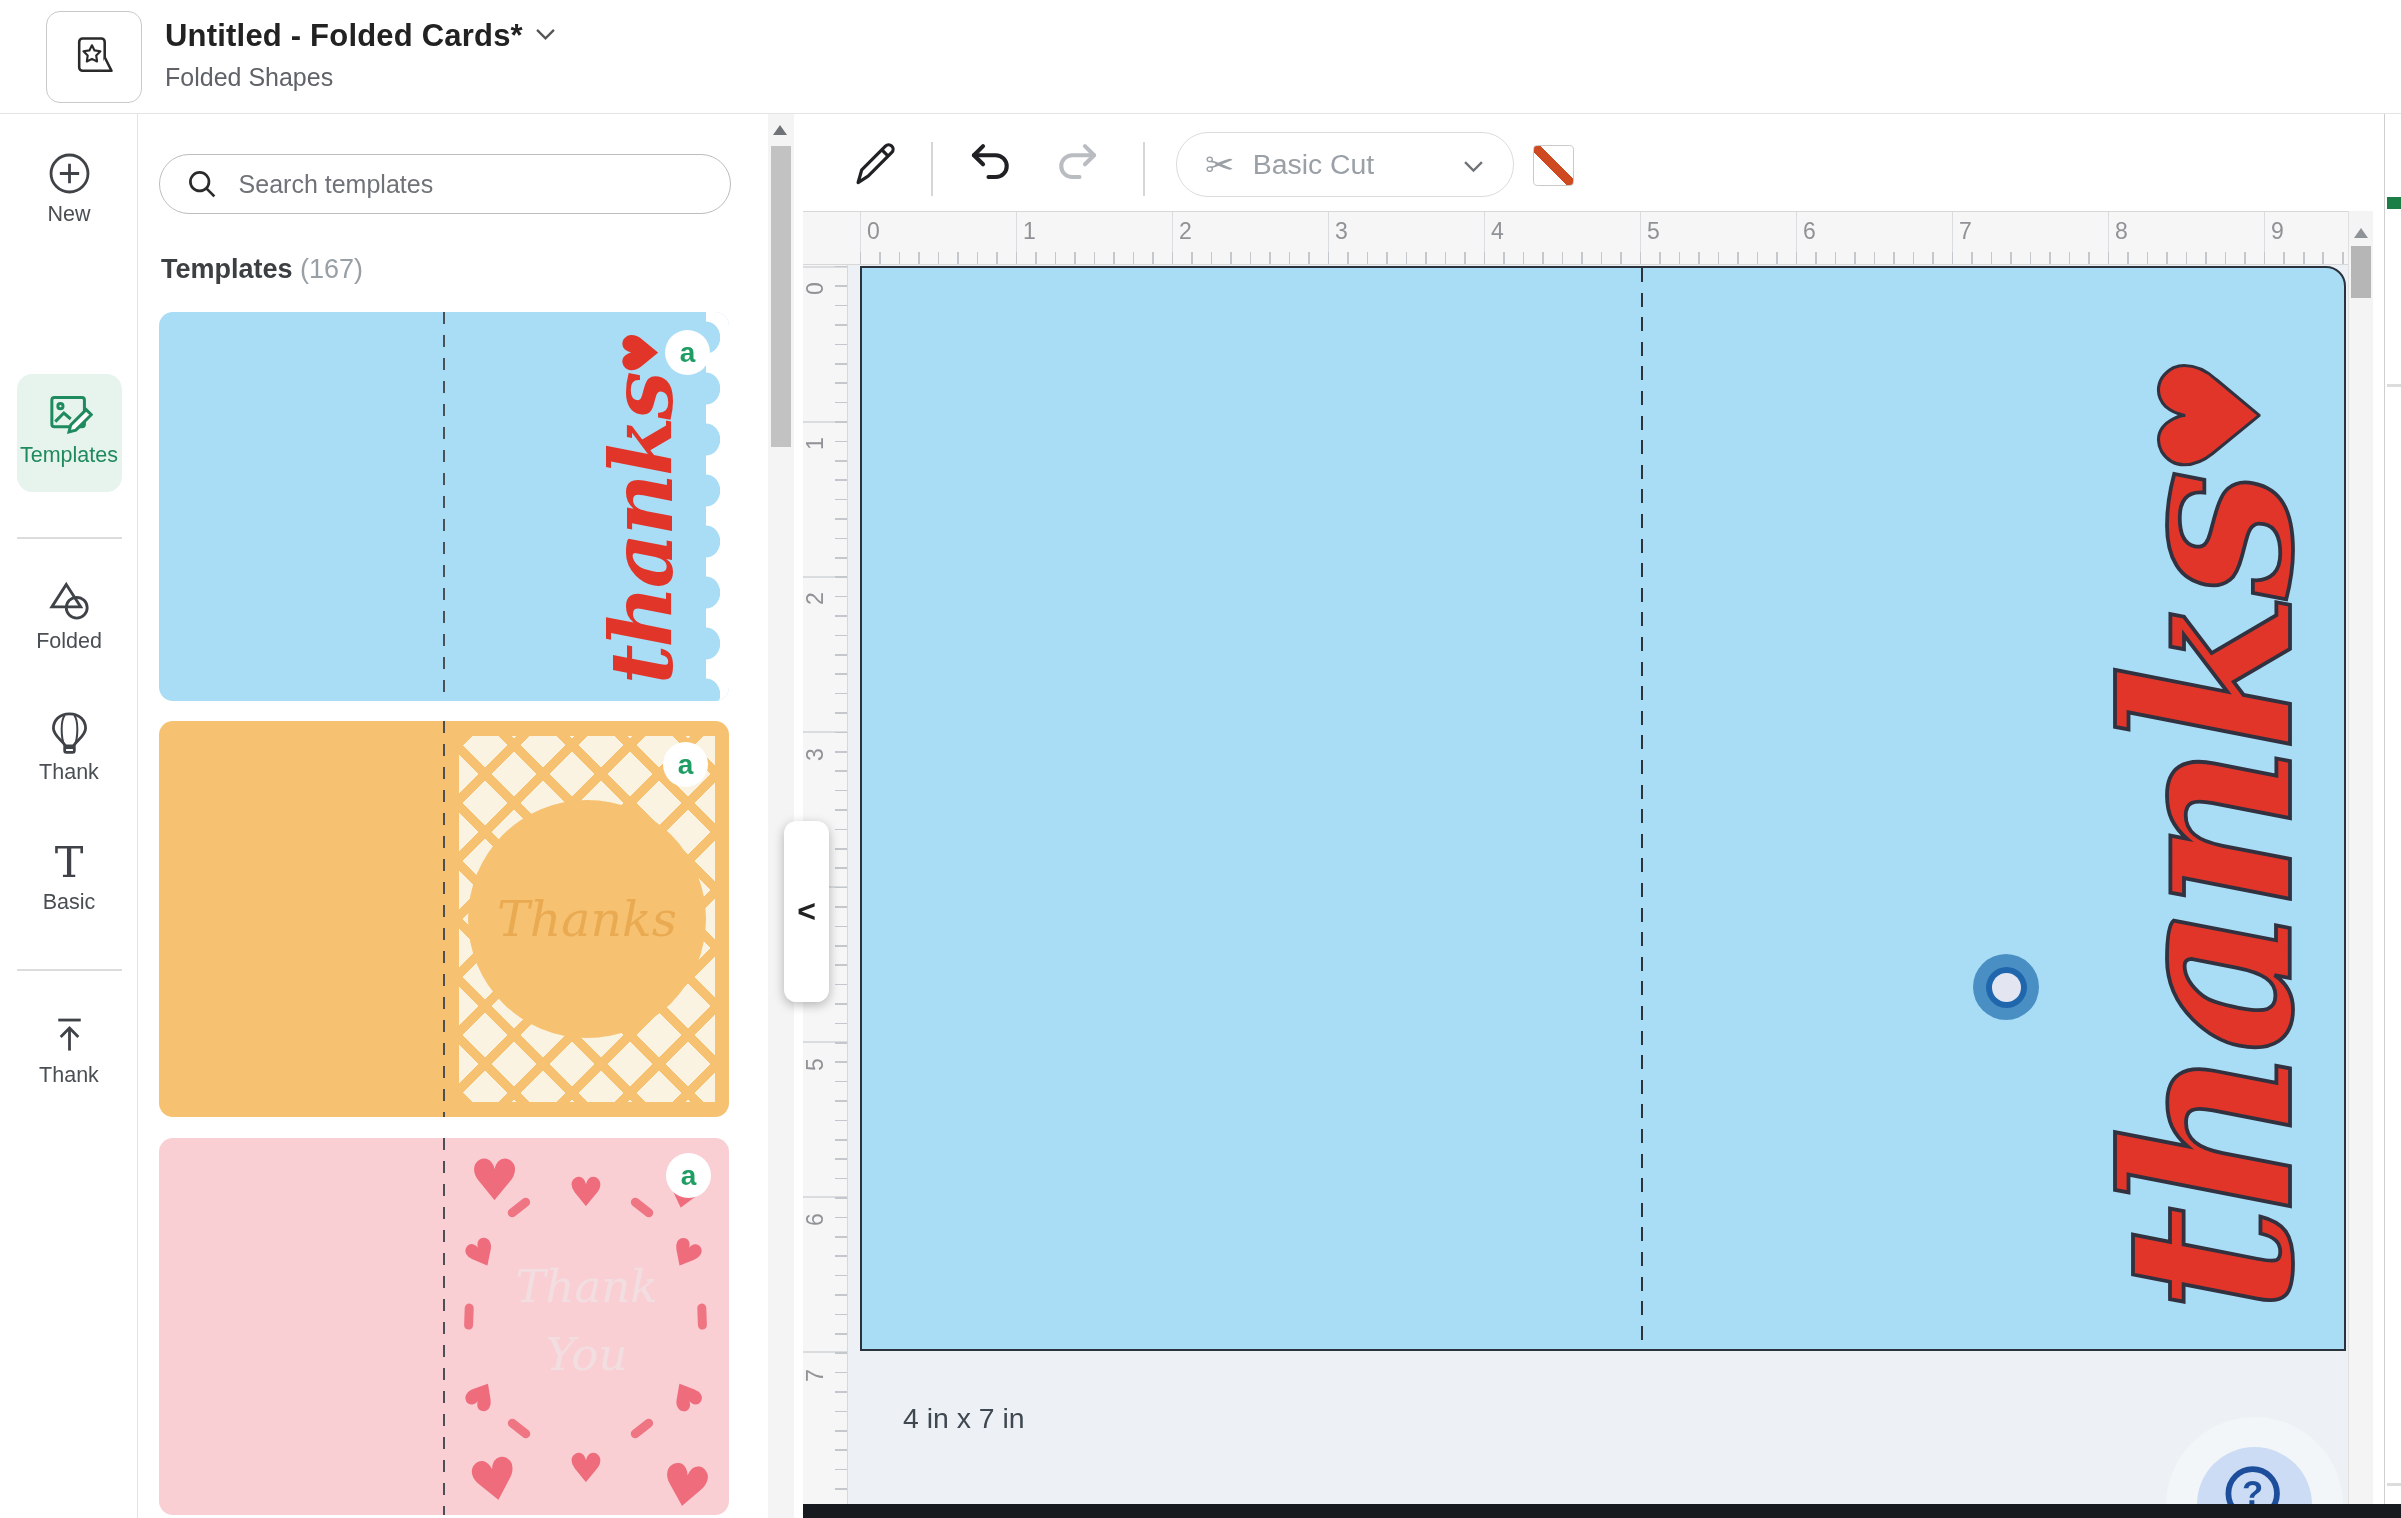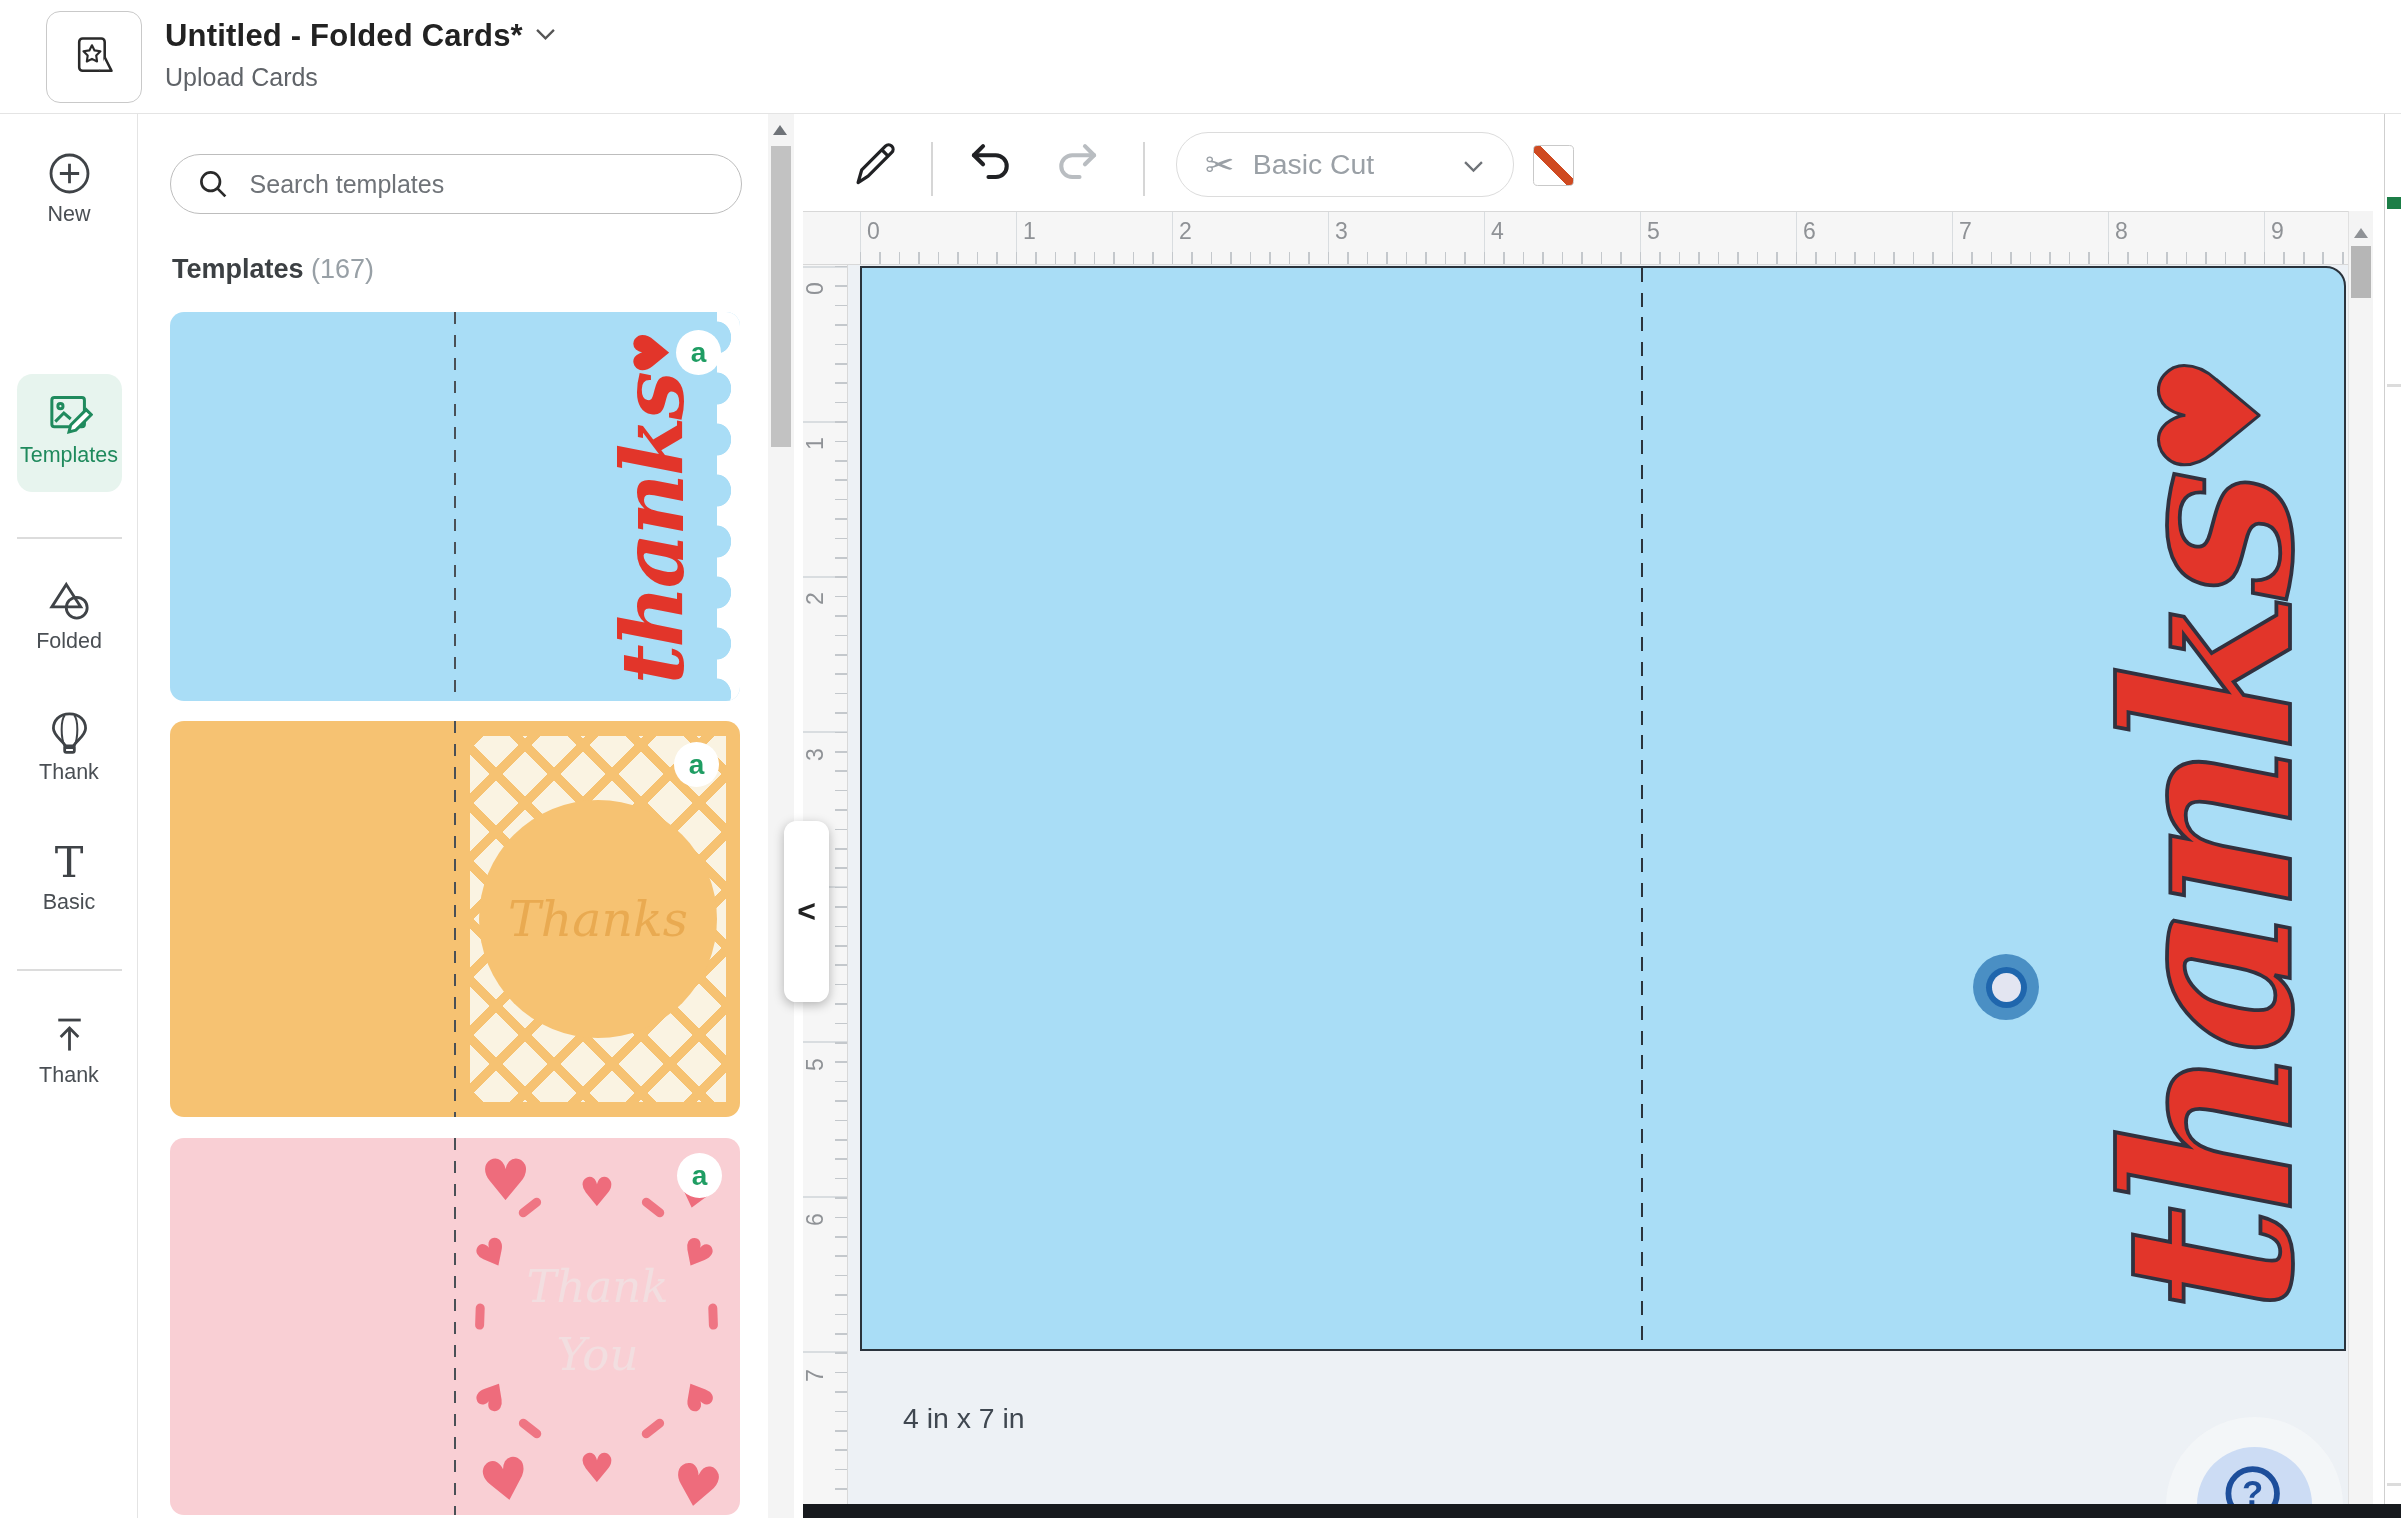--- a/index.html
+++ b/index.html
@@ -21,21 +21,21 @@
     border-right:1.5px solid #e4e4e4; z-index:25; }
   .side-item { position:absolute; left:0; width:138px; text-align:center; cursor:pointer; }
   .side-label { display:block; font-size:21.5px; color:#4a4f54; margin-top:6.1px; }
   .side-item svg { display:block; margin:0 auto; }
   #tpl-active-bg { position:absolute; left:17px; top:260px; width:105px; height:118px;
     background:#e7f4ee; border-radius:15.4px; }
   .side-divider { position:absolute; left:17px; width:105px; height:1.5px; background:#dcdcdc; }
   .green-label { color:#1f8a5d !important; }
 
   
-  #tpl-panel { position:absolute; left:138px; top:114px; width:665px; height:1405px; background:#fff; }
+  #tpl-panel { position:absolute; left:127px; top:114px; width:665px; height:1405px; background:#fff; }
   #search-pill { position:absolute; left:32px; top:40px; width:572px; height:60px;
     border:1.5px solid #bdbdbd; border-radius:31px; background:#fff; display:flex; align-items:center; }
   #search-pill svg { margin-left:24.6px; }
   #search-input { border:none; outline:none; font-size:25px; color:#444; margin-left:20px; width:461px;
     font-family:"Liberation Sans", sans-serif; background:transparent; }
   #search-input::placeholder { color:#6f7378; opacity:1; }
   #tpl-heading { position:absolute; left:34px; top:140px; font-size:27px; }
   #tpl-heading .h1 { color:#3c4043; font-weight:bold; }
   #tpl-heading .h2 { color:#98a0a6; font-weight:normal; }
 
@@ -180,21 +180,21 @@
     </span>
   </div>
   <div id="title-row">
     <span id="page-title">Untitled - Folded Cards*</span>
     <span>
       <svg width="23" height="17" viewBox="0 0 30 22" fill="none" stroke="#555" stroke-width="3">
         <polyline points="4,5 15,16 26,5"></polyline>
       </svg>
     </span>
   </div>
-  <div id="page-subtitle">Upload Cards</div>
+  <div id="page-subtitle">Folded Shapes</div>
 </div>
 
 <div id="sidebar">
   <div id="tpl-active-bg"></div>
 
   <div class="side-item" style="top:37px;">
     <svg width="45" height="45" viewBox="0 0 56 56" fill="none" stroke="#3f4347" stroke-width="3.5">
       <circle cx="28" cy="28" r="23"></circle>
         <path d="M28 16 v24 M16 28 h24"></path>
     </svg>

